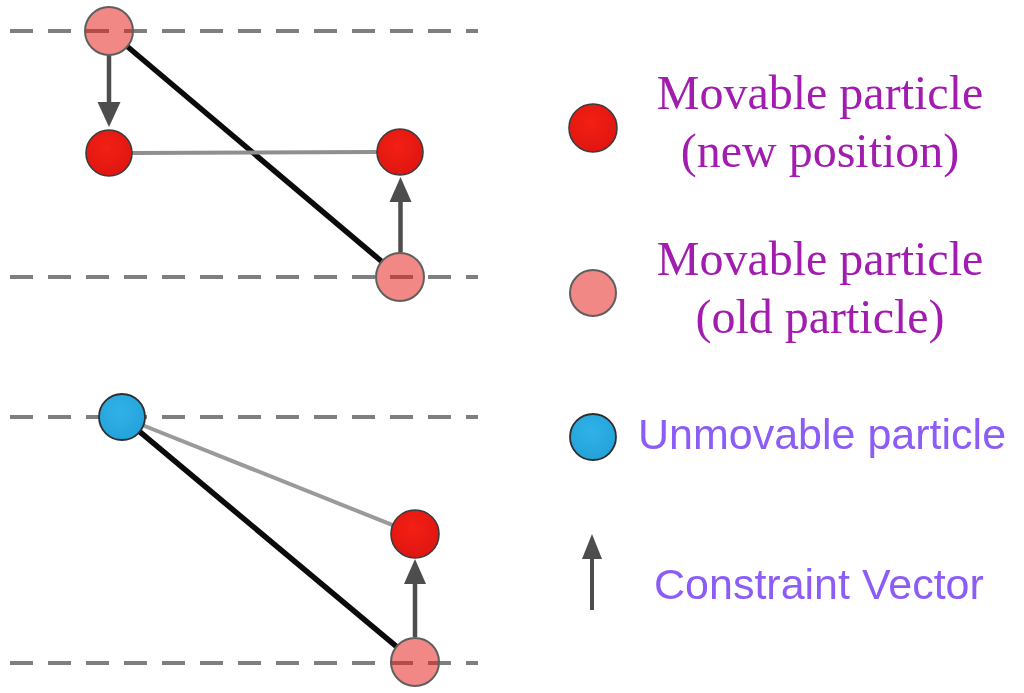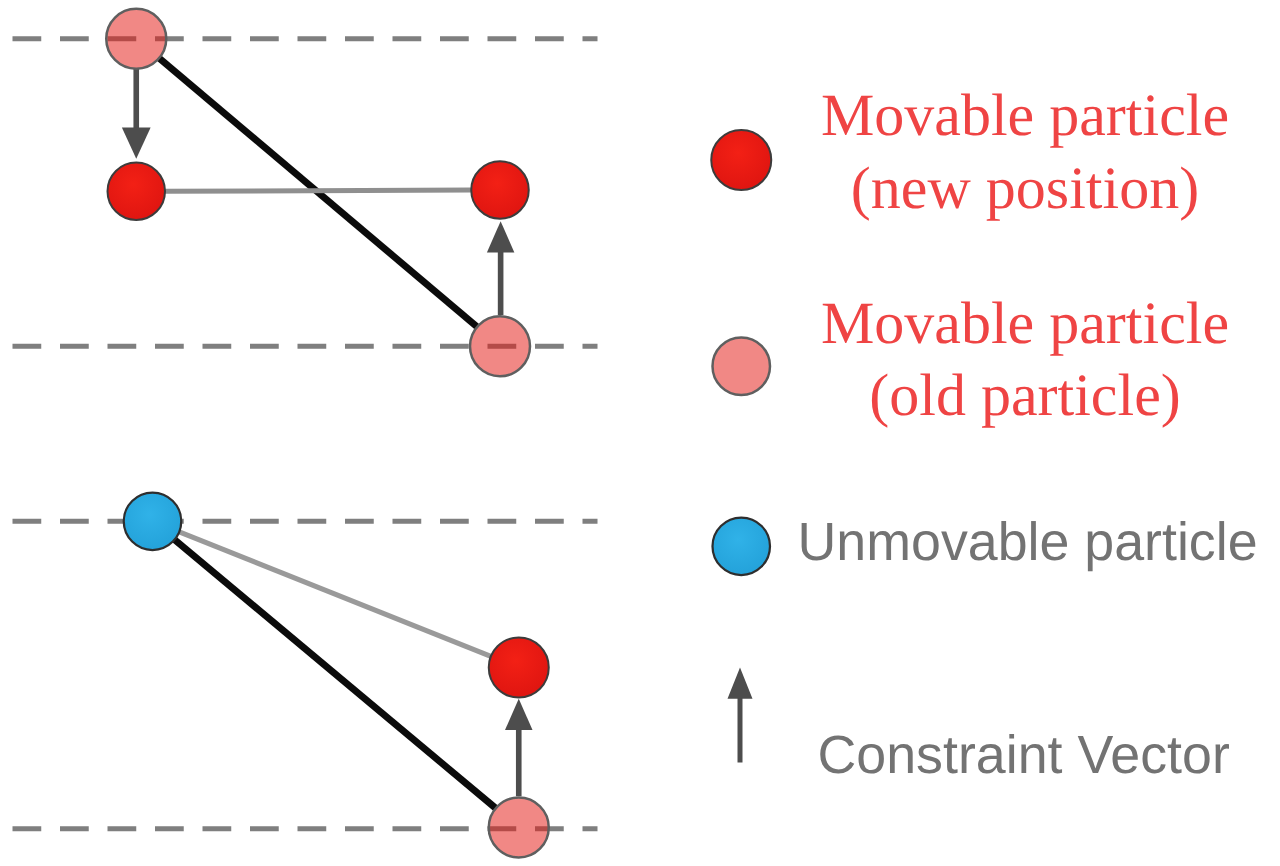--- a/index.html
+++ b/index.html
@@ -19,36 +19,36 @@
   }
   svg.fig {
     position: absolute;
     left: 0;
     top: 0;
     width: 1024px;
     height: 693px;
   }
   .legend-label {
     position: absolute;
-    color: #ef4444;
+    color: #a21caf;
     white-space: nowrap;
   }
   .legend-label.serif {
     font-family: "Liberation Serif", serif;
     font-size: 48px;
     line-height: 58px;
     text-align: center;
     width: 360px;
     left: 640px;
   }
   .legend-label.sans {
     font-family: "Liberation Sans", sans-serif;
     font-size: 43px;
     line-height: 48px;
-    color: #737373;
+    color: #8b5cf6;
   }
 </style>
 </head>
 <body>
 
 <div class="canvas">
 
   <svg class="fig" viewBox="0 0 1024 693" xmlns="http://www.w3.org/2000/svg">
     <defs>
       <radialGradient id="redGrad" cx="45%" cy="38%" r="70%">
@@ -104,17 +104,17 @@
 
   <div class="legend-label serif" style="top:230px;">
     <div>Movable particle</div>
     <div>(old particle)</div>
   </div>
 
   <div class="legend-label sans" style="left:638px; top:410px;">
     <div>Unmovable particle</div>
   </div>
 
-  <div class="legend-label sans" style="left:654px; top:580px;text-align:center;">
+  <div class="legend-label sans" style="left:654px; top:560px;text-align:center;">
     <div>Constraint Vector</div>
   </div>
 
 </div>
 
 </body></html>

